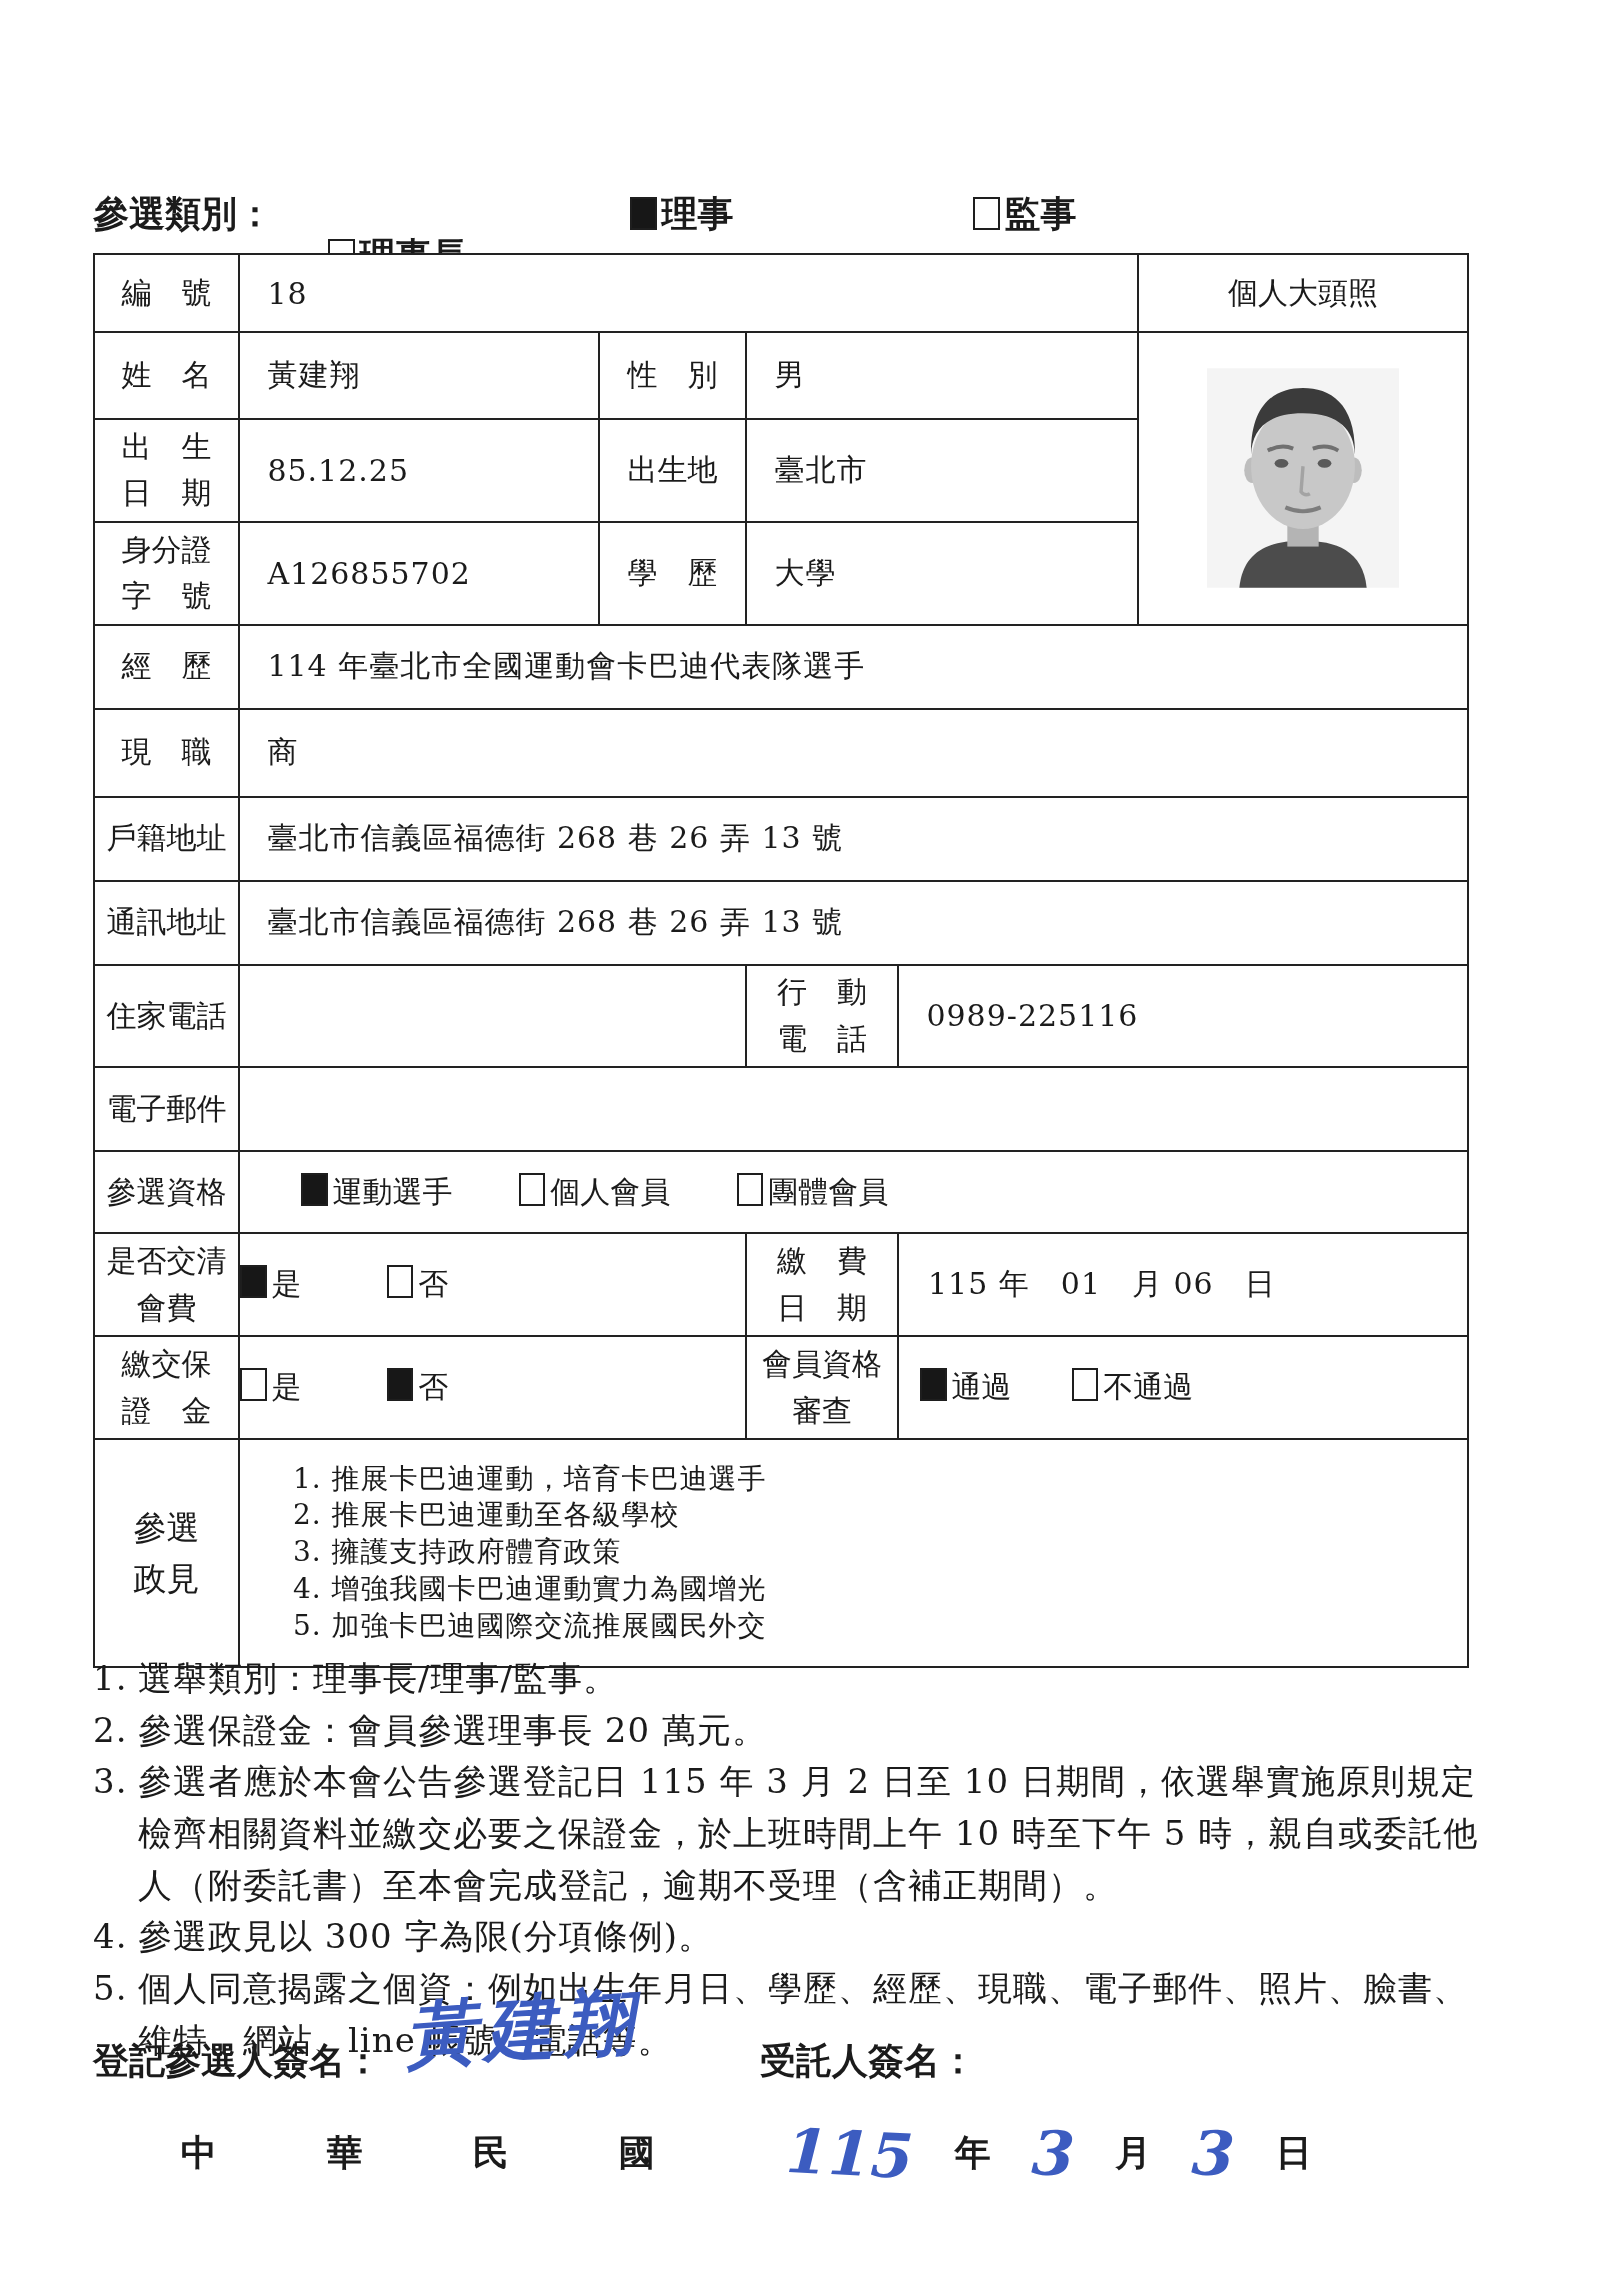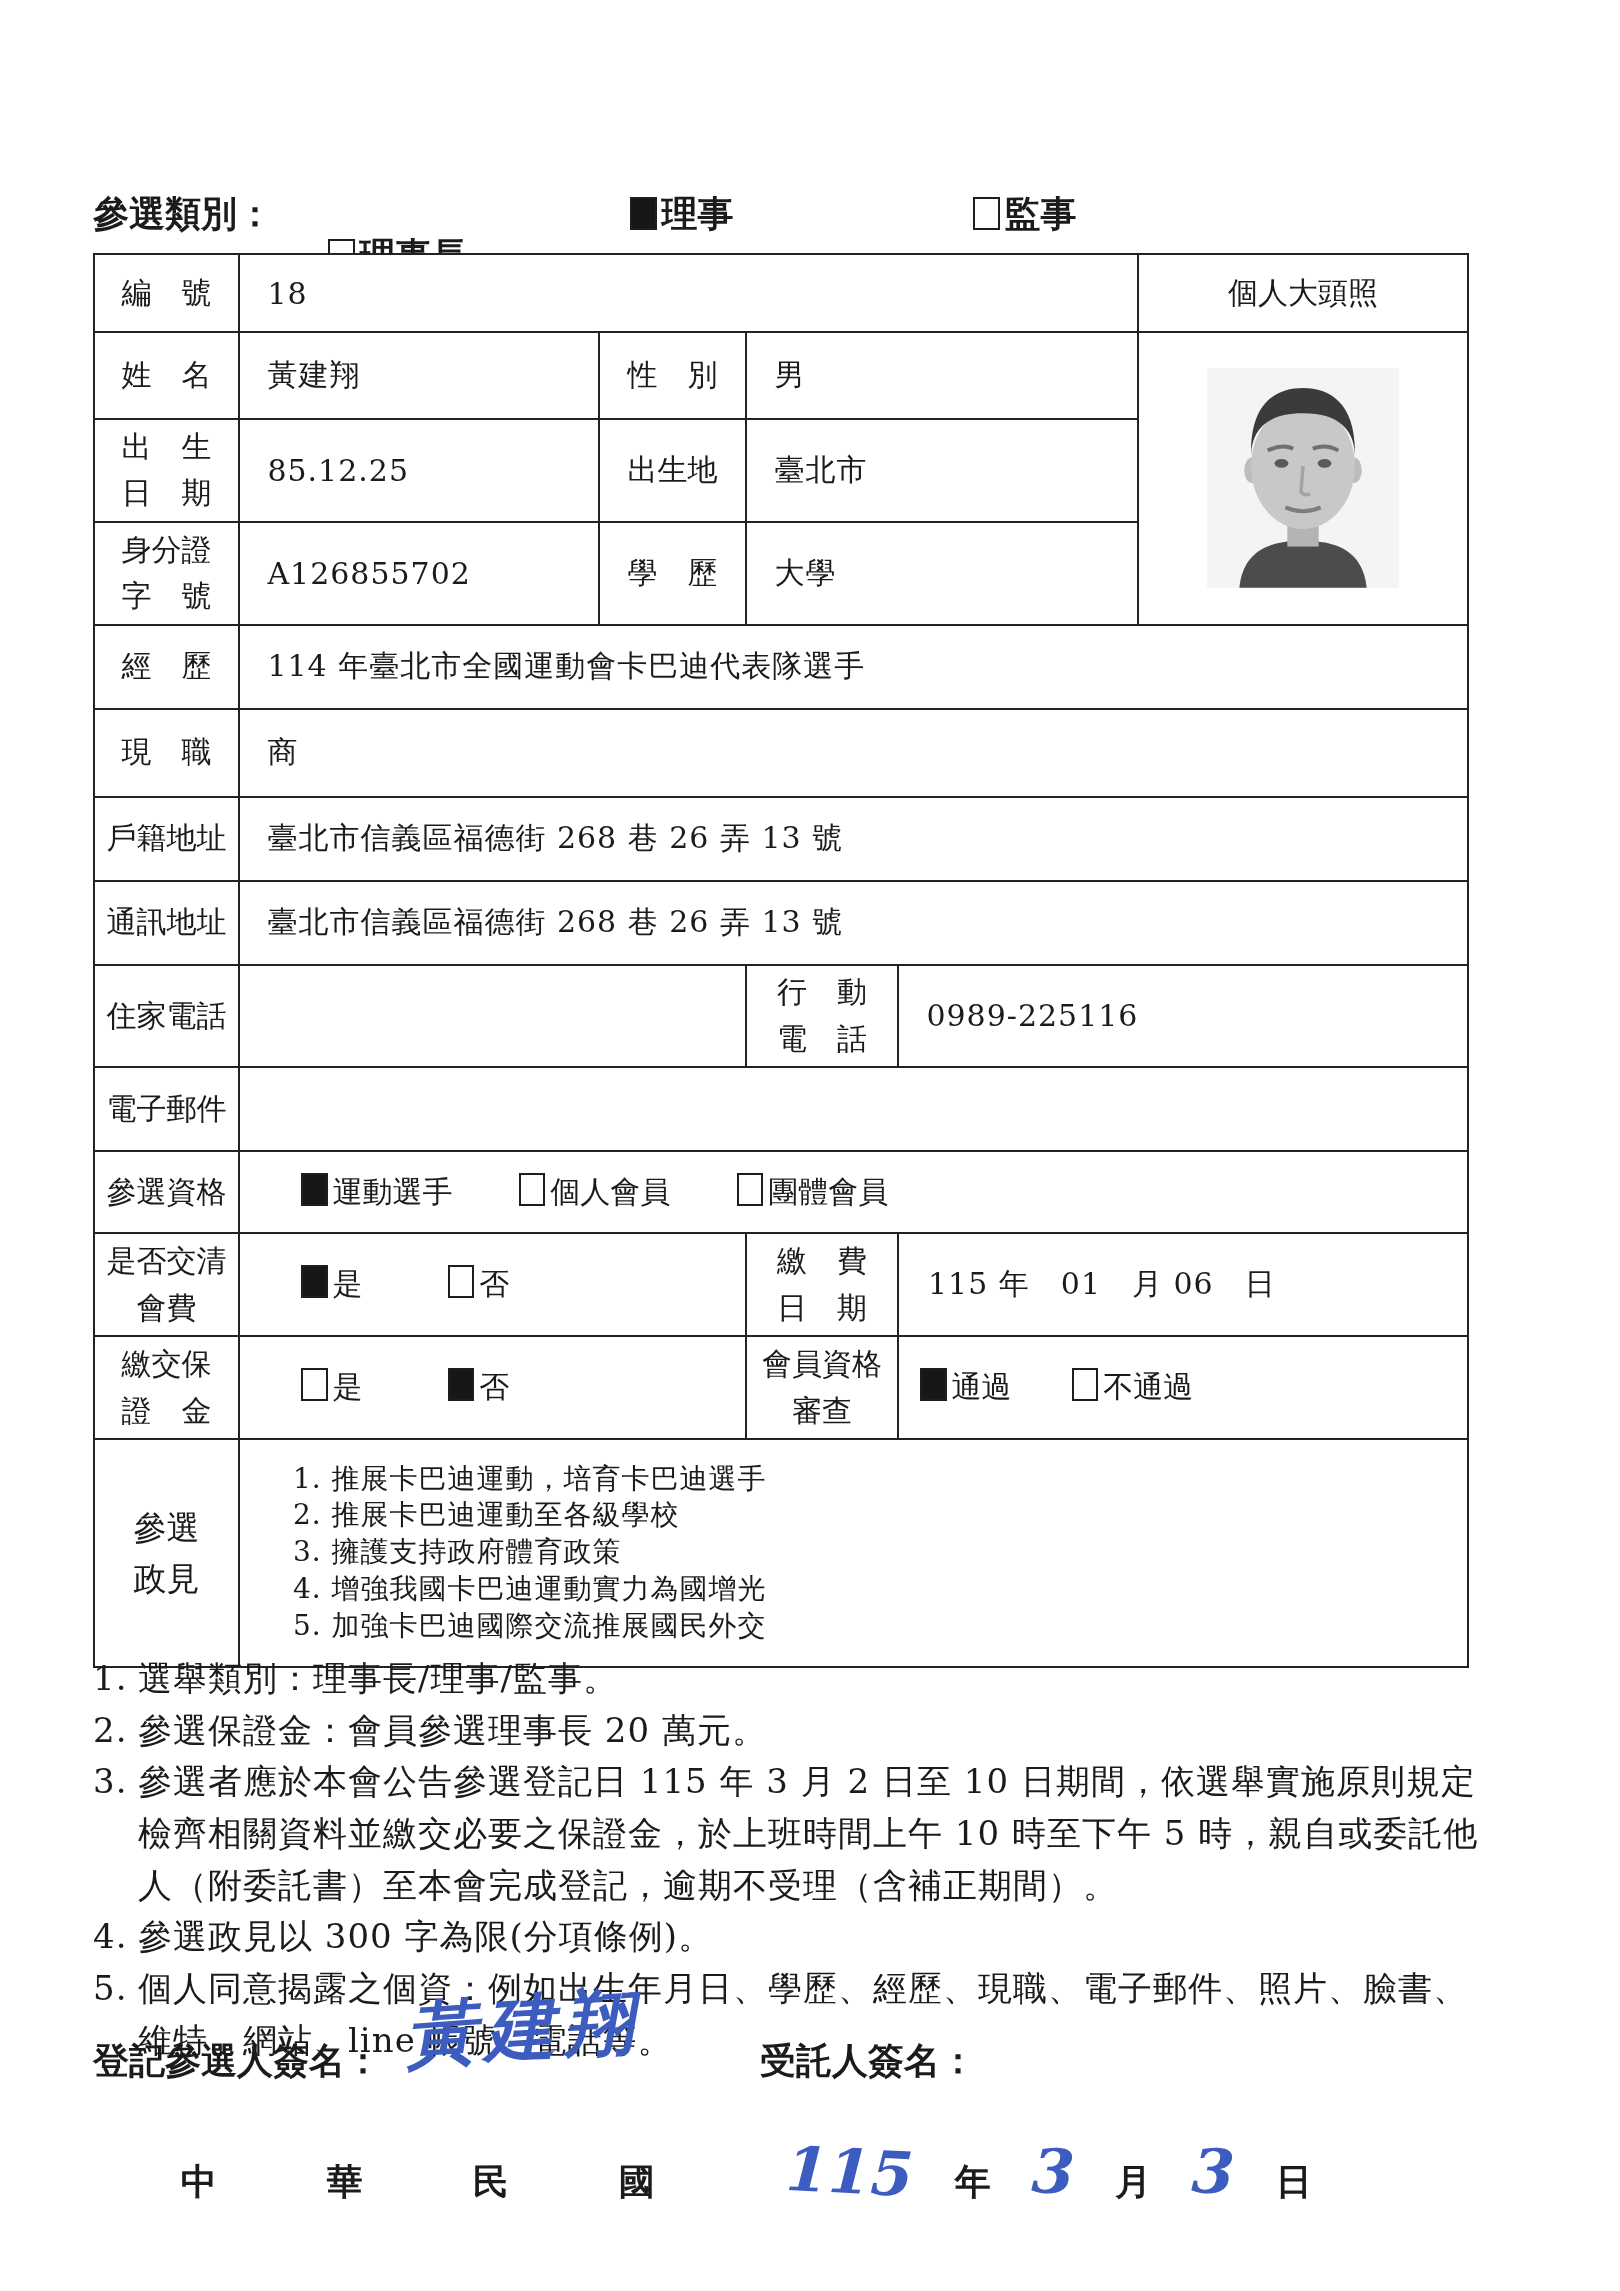--- a/index.html
+++ b/index.html
@@ -32,21 +32,21 @@
   table.form td {
     border:2.5px solid #222; font-size:30px; vertical-align:middle;
     overflow:hidden; background:#fff;
   }
   td.lbl { text-align:center; white-space:pre-line; line-height:1.55; padding:3.9px 2px; }
   td.val { padding-left:27.4px; letter-spacing:1px; }
   td.photo-hdr { text-align:center; font-size:30px; }
   td.photo-cell { text-align:center; vertical-align:middle; padding:5.9px; }
   td.opts { padding-left:61px; }
   .opt { display:inline-block; white-space:nowrap; margin-right:57px; font-size:30px; }
-  td.opts2 { padding-left:61px; }
+  td.opts2 { }
   td.opts2 .opt { margin-right:76px; }
   td.opts3 { padding-left:21px; }
   td.opts3 .opt { margin-right:51px; }
   td.platform-val { padding:13.7px 9.8px 13.7px 53px; }
   .pf-item { font-size:28px; line-height:1.32; letter-spacing:1px; }
   
   .notes { position:absolute; top:1653px; left:93px; width:1409px; }
   .note { position:relative; padding-left:45px; font-size:34px; line-height:1.52; letter-spacing:1px; }
   .note .n { position:absolute; left:0; top:0; }
   
@@ -55,21 +55,21 @@
   .sig-name {
     position:absolute; top:7.8px; left:312px; width:333px;
     font-size:71px; font-weight:bold; font-style:italic; color:#3c5cc0;
     transform:rotate(-4deg); letter-spacing:7.8px; white-space:nowrap;
   }
   .proxy-label { position:absolute; top:67px; left:667px; }
   .proxy-name { position:absolute; top:39px; left:990px; font-size:59px; color:#3c5cc0; }
   
   .date-row {
     position:absolute; top:2099px; left:0; width:1520px; height:108px;
-    display:flex; justify-content:center; align-items:flex-end; font-size:36px; font-weight:bold;
+    display:flex; justify-content:center; align-items:center; font-size:36px; font-weight:bold;
   }
   .date-row .era { letter-spacing:110px; margin-right:7.8px; }
   .date-row .unit { margin:0 27.4px; }
   .hand { font-size:61px; font-weight:bold; font-style:italic; color:#3c5cc0; transform:rotate(3deg); display:inline-block; margin:0 13.7px; }
   
   .photo-svg { display:block; margin:0 auto; }
 </style>
 </head>
 <body>
 

